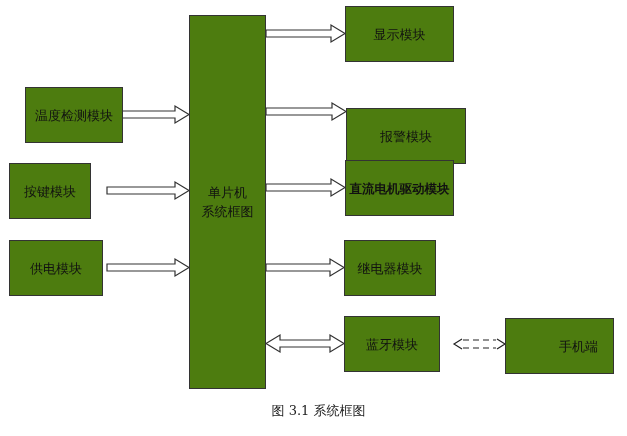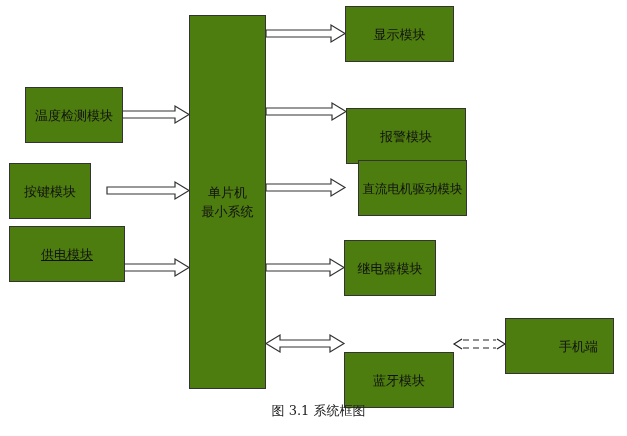--- a/index.html
+++ b/index.html
@@ -34,47 +34,47 @@
     <path d="M462,339 L454,344 L462,349"></path>
     <path d="M497,339 L505,344 L497,349"></path>
     <line x1="463" y1="340" x2="496" y2="340" stroke-dasharray="6,4"></line>
     <line x1="463" y1="348" x2="496" y2="348" stroke-dasharray="6,4"></line>
   </g>
 </svg>
 
 <div class="box" style="left:189px;top:15px;width:77px;height:374px;justify-content:center;">
   <div>
     <div>单片机</div>
-    <div>最小系统</div>
+    <div>系统框图</div>
   </div>
 </div>
 
 <div class="box" style="left:25px;top:87px;width:98px;height:56px;">
   <span>温度检测模块</span>
 </div>
 <div class="box" style="left:9px;top:163px;width:82px;height:56px;">
   <span>按键模块</span>
 </div>
-<div class="box" style="left:9px;top:226px;width:116px;height:56px;text-decoration:underline;">
+<div class="box" style="left:9px;top:240px;width:94px;height:56px;">
   <span>供电模块</span>
 </div>
 
 <div class="box" style="left:345px;top:6px;width:109px;height:56px;">
   <span>显示模块</span>
 </div>
 <div class="box" style="left:346px;top:84px;width:120px;height:56px;margin-top:24px;">
   <span>报警模块</span>
 </div>
-<div class="box" style="left:358px;top:160px;width:109px;height:56px;">
+<div class="box" style="left:345px;top:160px;width:109px;height:56px;font-weight:bold;">
   <span style="font-size:12.5px;white-space:nowrap;">直流电机驱动模块</span>
 </div>
 <div class="box" style="left:344px;top:240px;width:92px;height:56px;">
   <span>继电器模块</span>
 </div>
-<div class="box" style="left:344px;top:316px;width:110px;height:56px;margin-top:36px;">
+<div class="box" style="left:344px;top:316px;width:96px;height:56px;">
   <span>蓝牙模块</span>
 </div>
 
 <div class="box" style="left:505px;top:318px;width:109px;height:56px;padding-left:38px;">
   <span>手机端</span>
 </div>
 
 <div class="caption">图 3.1  系统框图</div>
 
 </body></html>

